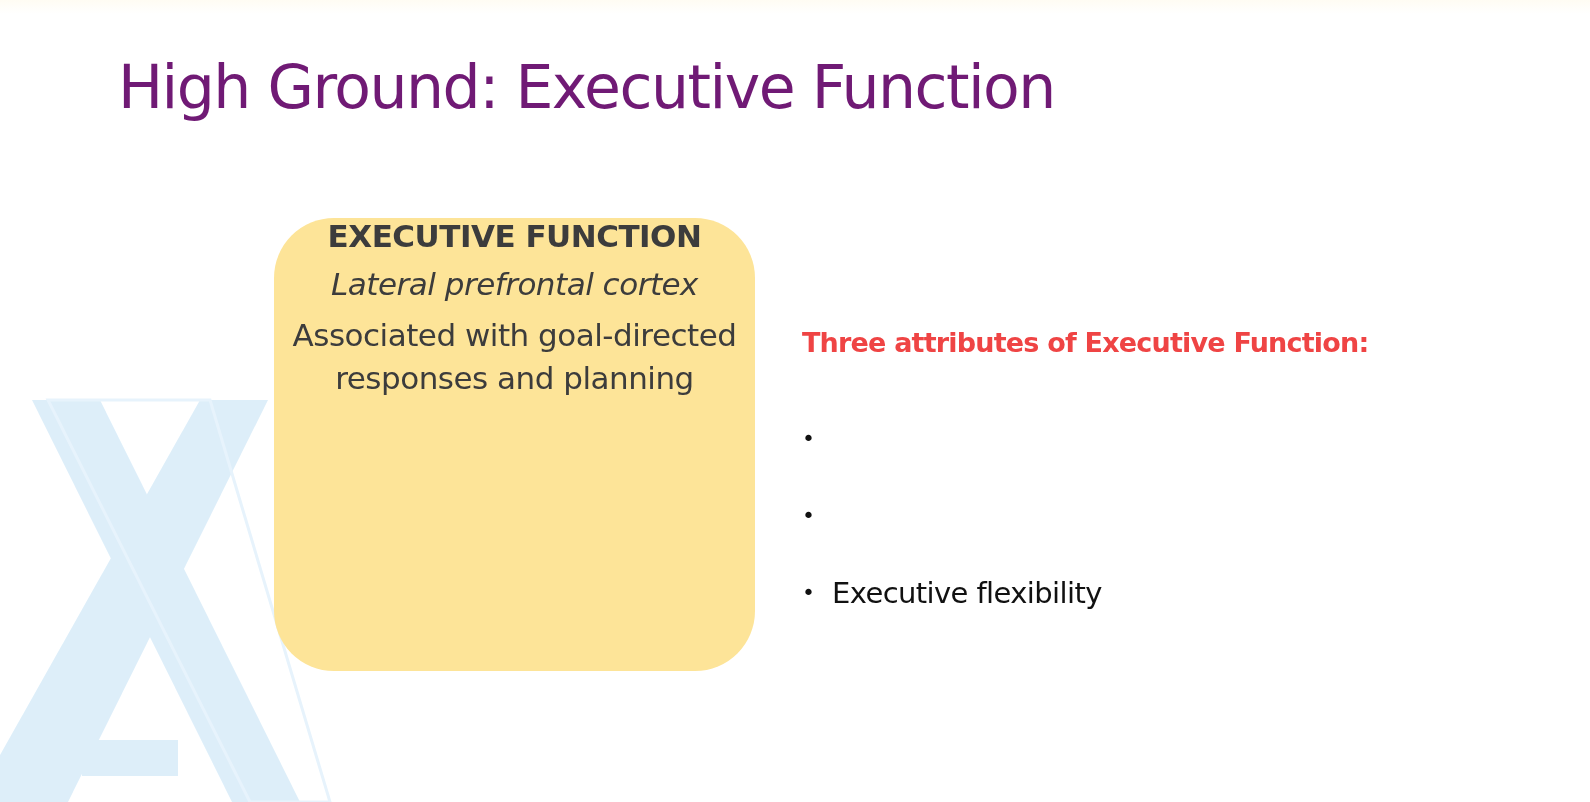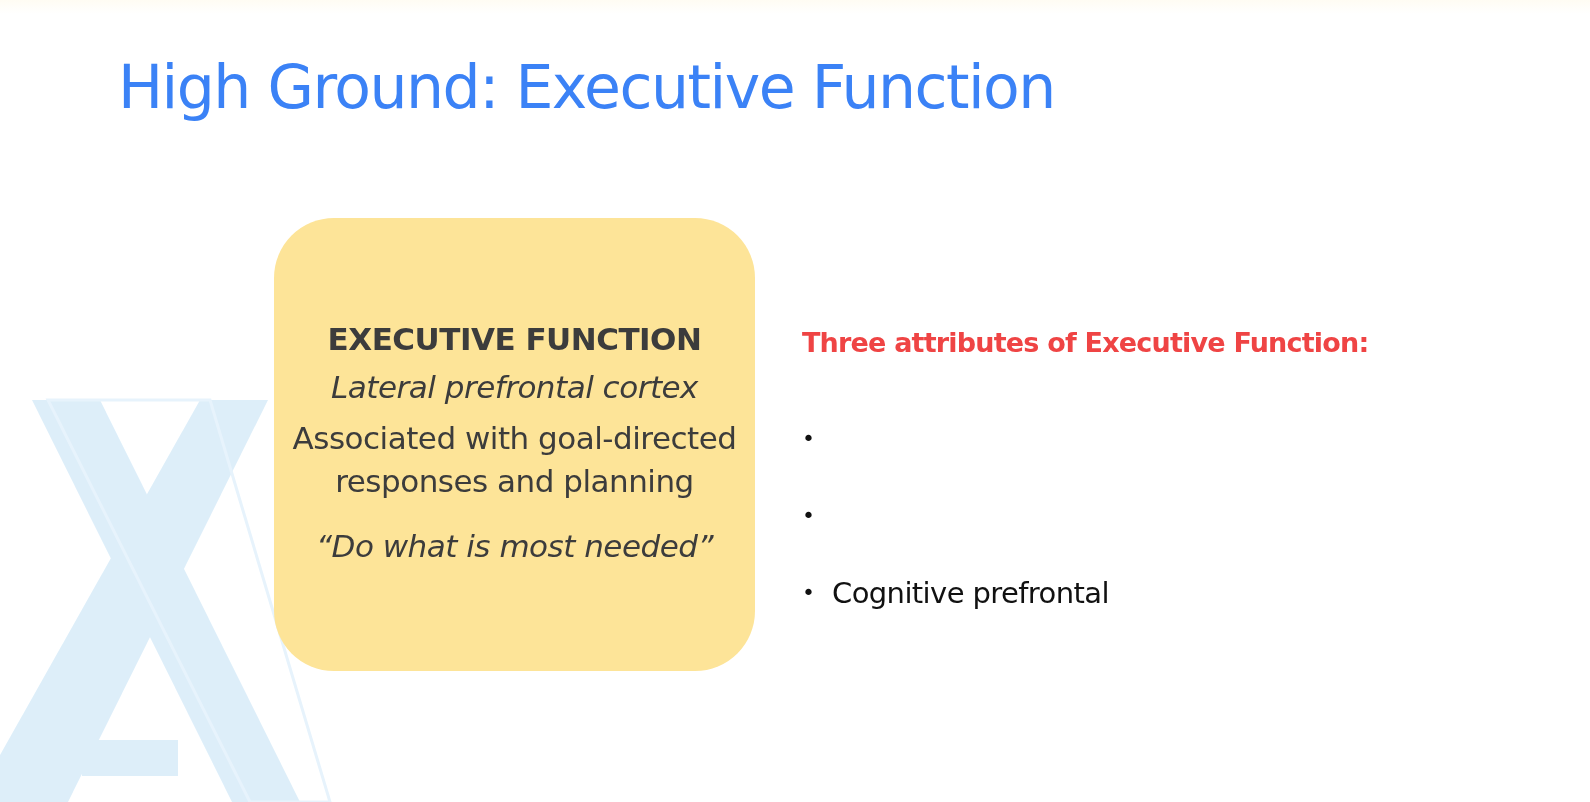--- a/index.html
+++ b/index.html
@@ -4,33 +4,33 @@
   <style>
     html, body { margin:0; padding:0; }
     body {
       width:1590px; height:802px; position:relative; overflow:hidden;
       background:#ffffff; font-family:"Liberation Sans", sans-serif;
     }
     .topband { position:absolute; left:0; top:0; width:1590px; height:14px; background:linear-gradient(#fffcf3,#ffffff); }
     .title {
       position:absolute; left:118px; top:52px; margin:0;
       font-family:"DejaVu Sans", sans-serif; font-weight:normal; font-size:60px;
-      letter-spacing:-1.5px; color:#3b82f6; white-space:nowrap;
+      letter-spacing:-1.5px; color:#701a75; white-space:nowrap;
     }
     .watermark { position:absolute; left:0; top:395px; width:340px; height:407px; }
     .card {
       position:absolute; left:274px; top:218px; width:481px; height:453px;
       background:#fde498; border-radius:60px; box-sizing:border-box;
-      display:flex; flex-direction:column; align-items:center; justify-content:center;
+      display:flex; flex-direction:column; align-items:center; justify-content:flex-start;
       text-align:center; color:#3c3c3c; font-family:"DejaVu Sans", sans-serif;
       padding:0 14px;
     }
     .card-heading { font-weight:bold; font-size:31px; letter-spacing:-0.5px; margin-bottom:12px; }
     .card-sub { font-style:italic; font-size:31px; letter-spacing:-0.5px; margin-bottom:12px; }
-    .card-desc { font-size:31px; line-height:43px; letter-spacing:-0.5px; margin-bottom:22px; }
+    .card-desc { font-size:31px; line-height:43px; letter-spacing:-0.5px; margin-bottom:10px; }
     .card-quote { font-style:italic; font-size:31px; line-height:43px; letter-spacing:-0.5px; }
     .attr-title {
       position:absolute; left:802px; top:327px; font-weight:bold; font-size:27px; color:#ef4444;
       font-family:"DejaVu Sans", sans-serif; letter-spacing:-0.8px; white-space:nowrap;
     }
     .attr-list { position:absolute; left:802px; top:400px; margin:0; padding:0; list-style:none; }
     .attr-item {
       display:flex; align-items:center; height:77px; font-size:29px; color:#111;
       font-family:"DejaVu Sans", sans-serif; letter-spacing:-0.6px; white-space:nowrap;
     }
@@ -51,29 +51,28 @@
   </g>
   <g fill="none" stroke="#e7f3fc" stroke-width="3">
     <polygon points="48,5 210,5 330,407 250,407"></polygon>
   </g>
 </svg>
 
 <div class="card">
   <div class="card-heading">EXECUTIVE FUNCTION</div>
   <div class="card-sub">Lateral prefrontal cortex</div>
   <div class="card-desc">Associated with goal-directed responses and planning</div>
-  <div class="card-quote">“Do what is most needed”</div>
 </div>
 
 <div class="attr-title">Three attributes of Executive Function:</div>
 
 <ul class="attr-list">
   <li class="attr-item">
     <span class="bullet">•</span>
   </li>
   <li class="attr-item">
     <span class="bullet">•</span>
   </li>
   <li class="attr-item">
     <span class="bullet">•</span>
-    <span>Cognitive prefrontal</span>
+    <span>Executive flexibility</span>
   </li>
 </ul>
 
 </body></html>

